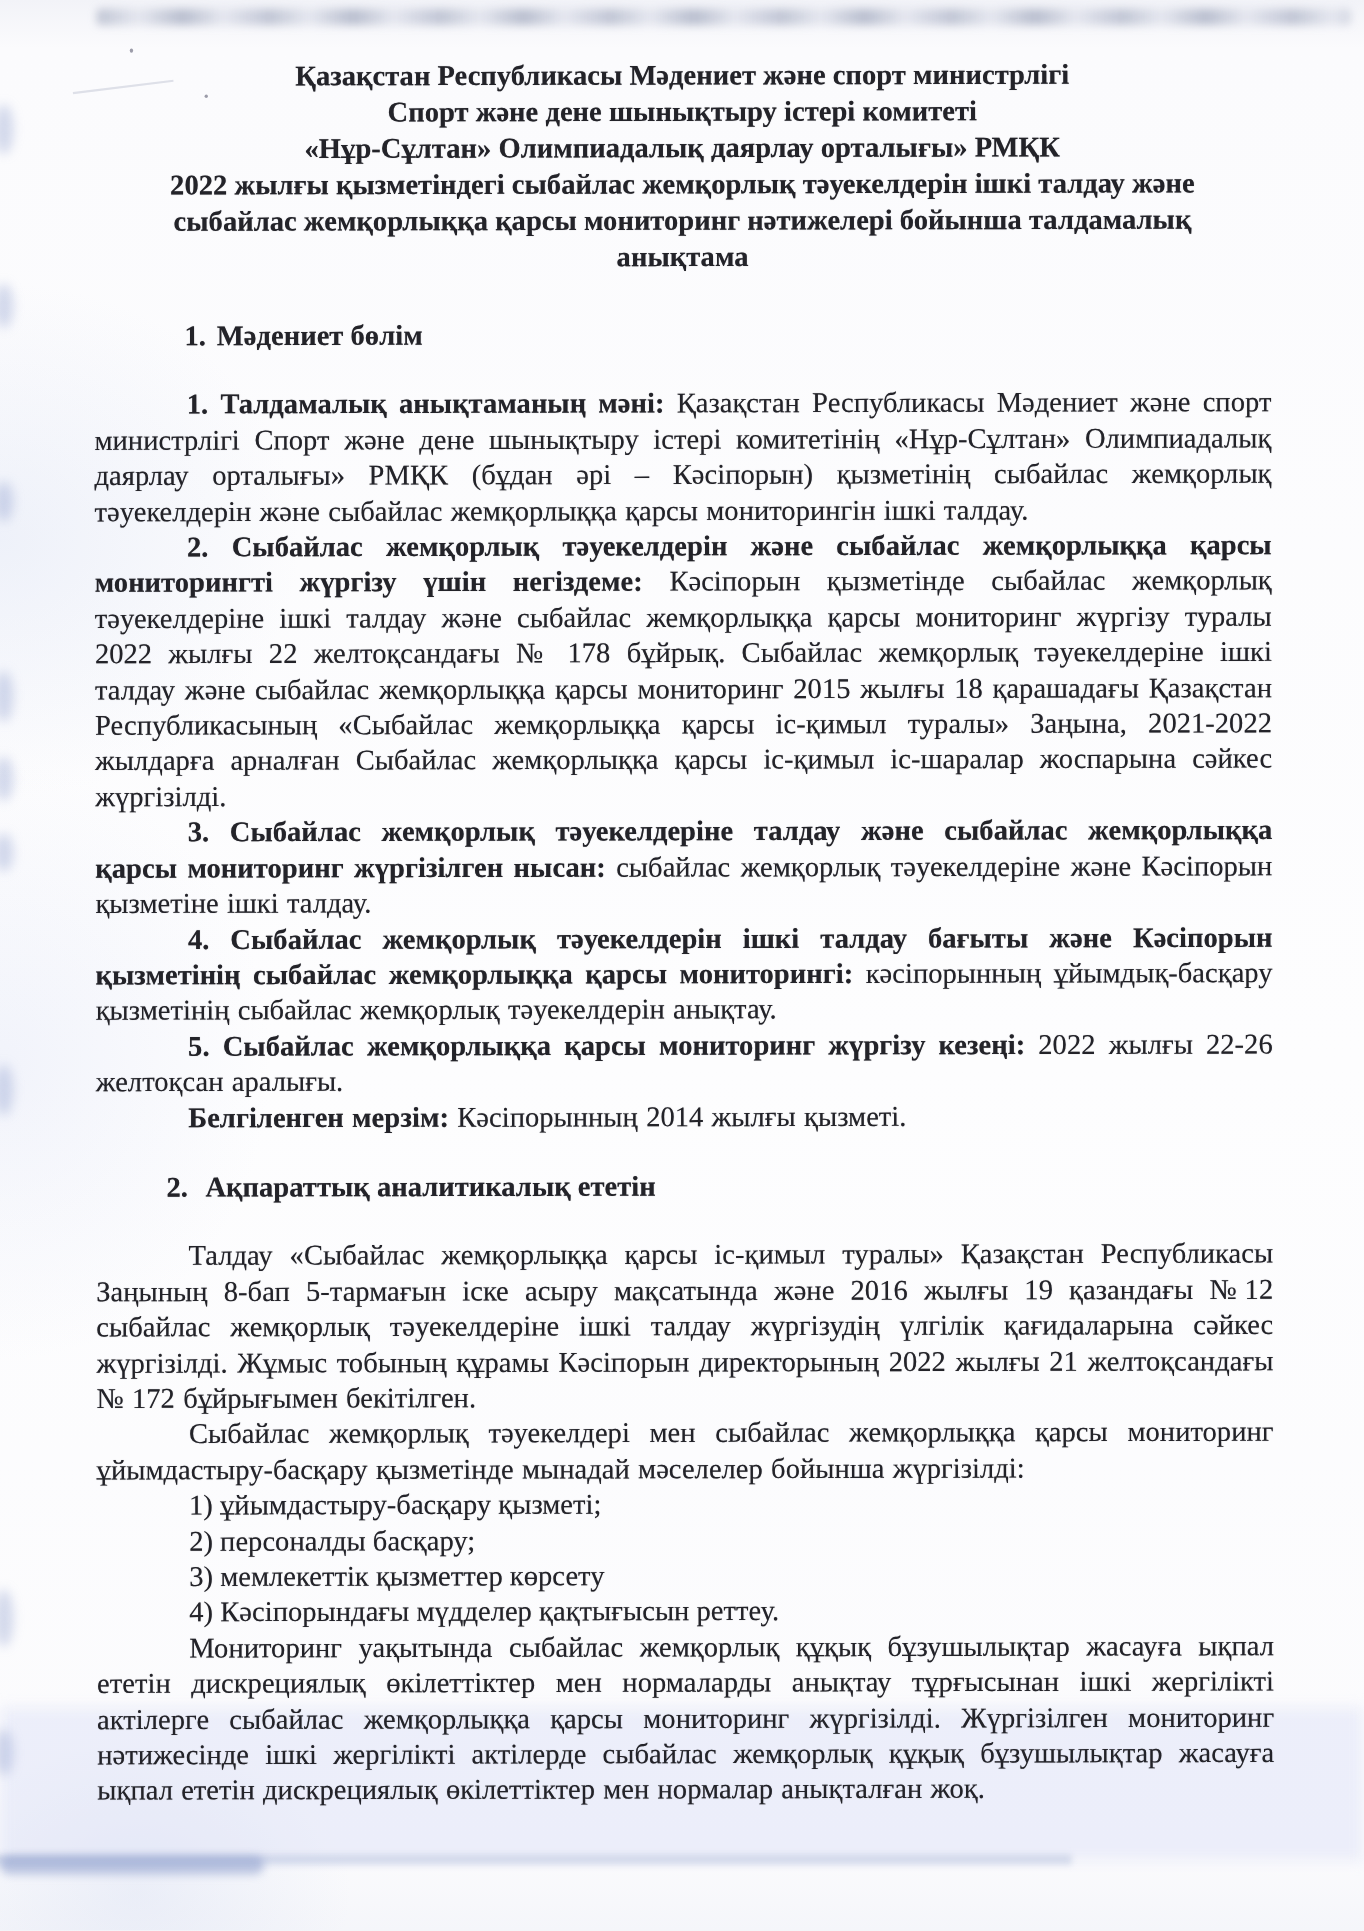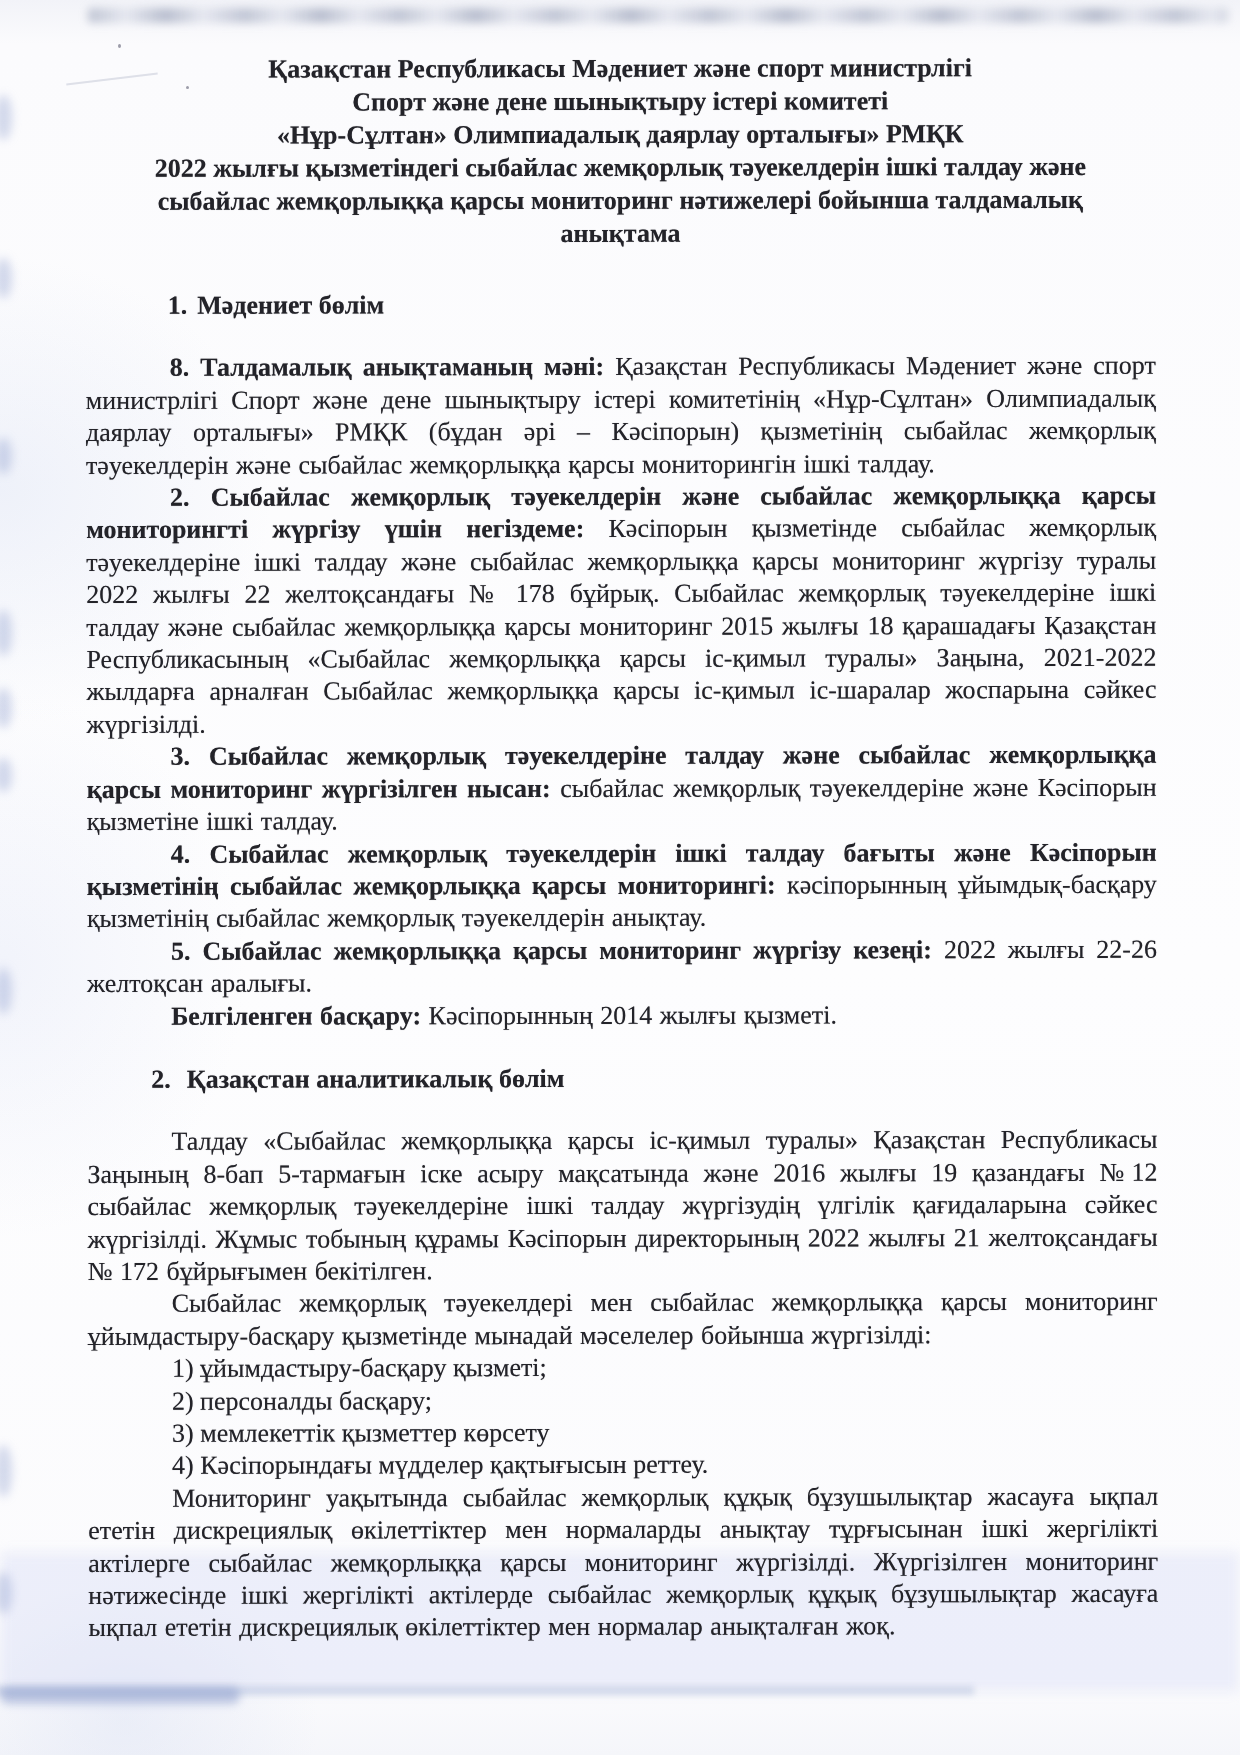--- a/index.html
+++ b/index.html
@@ -150,40 +150,40 @@
       <div class="title-line">2022 жылғы қызметіндегі сыбайлас жемқорлық тәуекелдерін ішкі талдау және</div>
       <div class="title-line">сыбайлас жемқорлыққа қарсы мониторинг нәтижелері бойынша талдамалық</div>
       <div class="title-line">анықтама</div>
     </div>
 
     <div class="sec-heading">
       <span class="h-num">1.</span><span class="h-label">Мәдениет бөлім</span>
     </div>
 
     <p class="para">
-      <b class="lead">8. Талдамалық анықтаманың мәні:</b><span>Қазақстан Республикасы Мәдениет және спорт министрлігі Спорт және дене шынықтыру істері комитетінің «Нұр-Сұлтан» Олимпиадалық даярлау орталығы» РМҚК (бұдан әрі – Кәсіпорын) қызметінің сыбайлас жемқорлық тәуекелдерін және сыбайлас жемқорлыққа қарсы мониторингін ішкі талдау.</span>
+      <b class="lead">1. Талдамалық анықтаманың мәні:</b><span>Қазақстан Республикасы Мәдениет және спорт министрлігі Спорт және дене шынықтыру істері комитетінің «Нұр-Сұлтан» Олимпиадалық даярлау орталығы» РМҚК (бұдан әрі – Кәсіпорын) қызметінің сыбайлас жемқорлық тәуекелдерін және сыбайлас жемқорлыққа қарсы мониторингін ішкі талдау.</span>
     </p>
     <p class="para">
       <b class="lead">2. Сыбайлас жемқорлық тәуекелдерін және сыбайлас жемқорлыққа қарсы мониторингті жүргізу үшін негіздеме:</b><span>Кәсіпорын қызметінде сыбайлас жемқорлық тәуекелдеріне ішкі талдау және сыбайлас жемқорлыққа қарсы мониторинг жүргізу туралы 2022 жылғы 22 желтоқсандағы № 178 бұйрық. Сыбайлас жемқорлық тәуекелдеріне ішкі талдау және сыбайлас жемқорлыққа қарсы мониторинг 2015 жылғы 18 қарашадағы Қазақстан Республикасының «Сыбайлас жемқорлыққа қарсы іс-қимыл туралы» Заңына, 2021-2022 жылдарға арналған Сыбайлас жемқорлыққа қарсы іс-қимыл іс-шаралар жоспарына сәйкес жүргізілді.</span>
     </p>
     <p class="para">
       <b class="lead">3. Сыбайлас жемқорлық тәуекелдеріне талдау және сыбайлас жемқорлыққа қарсы мониторинг жүргізілген нысан:</b><span>сыбайлас жемқорлық тәуекелдеріне және Кәсіпорын қызметіне ішкі талдау.</span>
     </p>
     <p class="para">
       <b class="lead">4. Сыбайлас жемқорлық тәуекелдерін ішкі талдау бағыты және Кәсіпорын қызметінің сыбайлас жемқорлыққа қарсы мониторингі:</b><span>кәсіпорынның ұйымдық-басқару қызметінің сыбайлас жемқорлық тәуекелдерін анықтау.</span>
     </p>
     <p class="para">
       <b class="lead">5. Сыбайлас жемқорлыққа қарсы мониторинг жүргізу кезеңі:</b><span>2022 жылғы 22-26 желтоқсан аралығы.</span>
     </p>
     <p class="para">
-      <b class="lead">Белгіленген басқару:</b><span>Кәсіпорынның 2014 жылғы қызметі.</span>
+      <b class="lead">Белгіленген мерзім:</b><span>Кәсіпорынның 2014 жылғы қызметі.</span>
     </p>
 
     <div class="sec-heading second">
-      <span class="h-num">2.</span><span class="h-label">Қазақстан аналитикалық бөлім</span>
+      <span class="h-num">2.</span><span class="h-label">Ақпараттық аналитикалық ететін</span>
     </div>
 
     <p class="para">
       <span>Талдау «Сыбайлас жемқорлыққа қарсы іс-қимыл туралы» Қазақстан Республикасы Заңының 8-бап 5-тармағын іске асыру мақсатында және 2016 жылғы 19 қазандағы №12 сыбайлас жемқорлық тәуекелдеріне ішкі талдау жүргізудің үлгілік қағидаларына сәйкес жүргізілді. Жұмыс тобының құрамы Кәсіпорын директорының 2022 жылғы 21 желтоқсандағы № 172 бұйрығымен бекітілген.</span>
     </p>
     <p class="para">
       <span>Сыбайлас жемқорлық тәуекелдері мен сыбайлас жемқорлыққа қарсы мониторинг ұйымдастыру-басқару қызметінде мынадай мәселелер бойынша жүргізілді:</span>
     </p>
 
     <div class="list-line">1) ұйымдастыру-басқару қызметі;</div>

